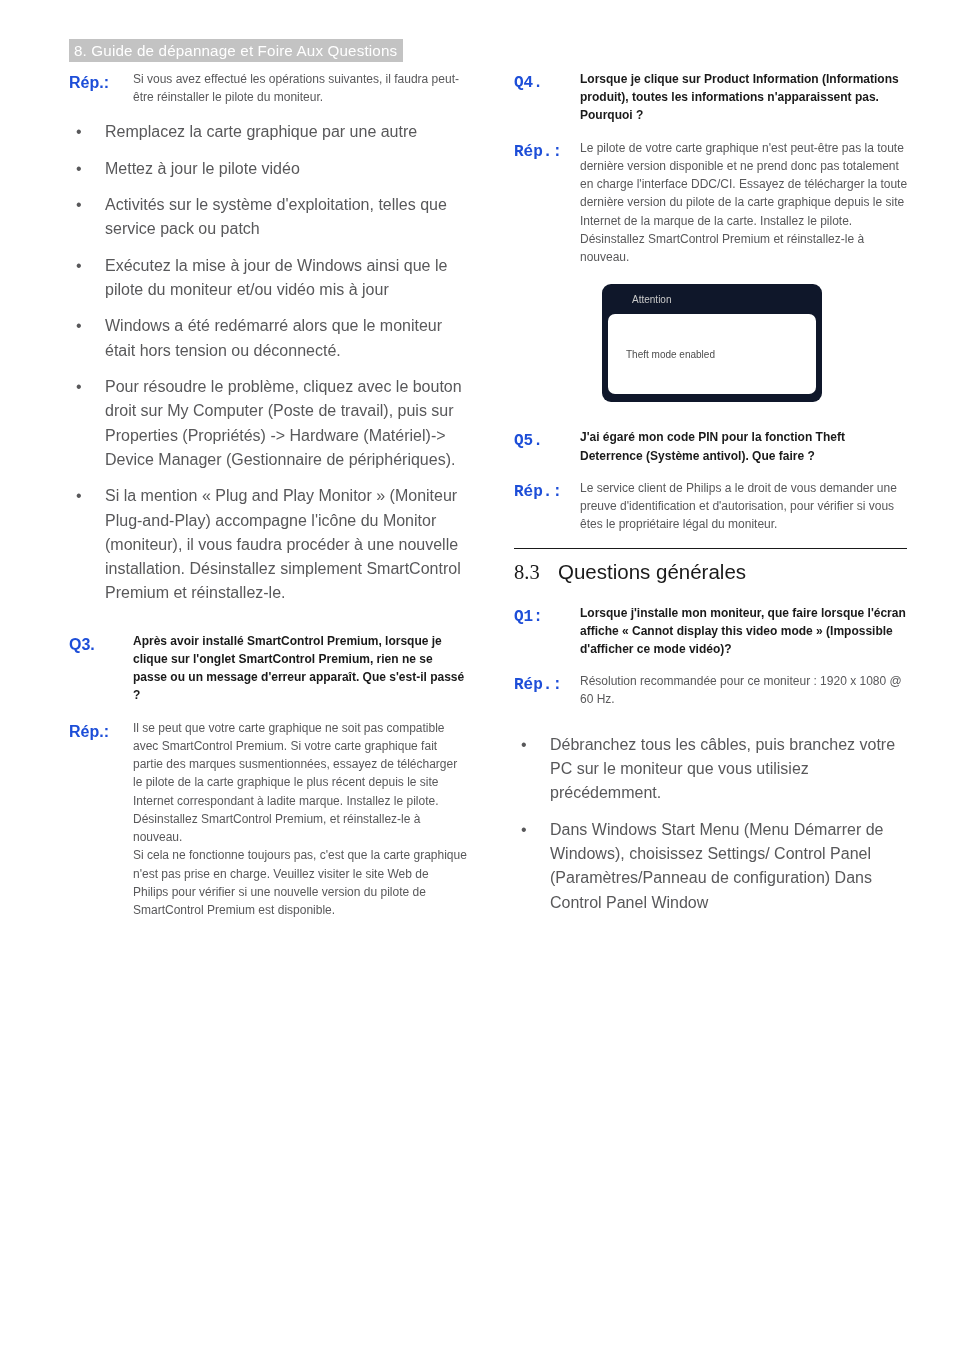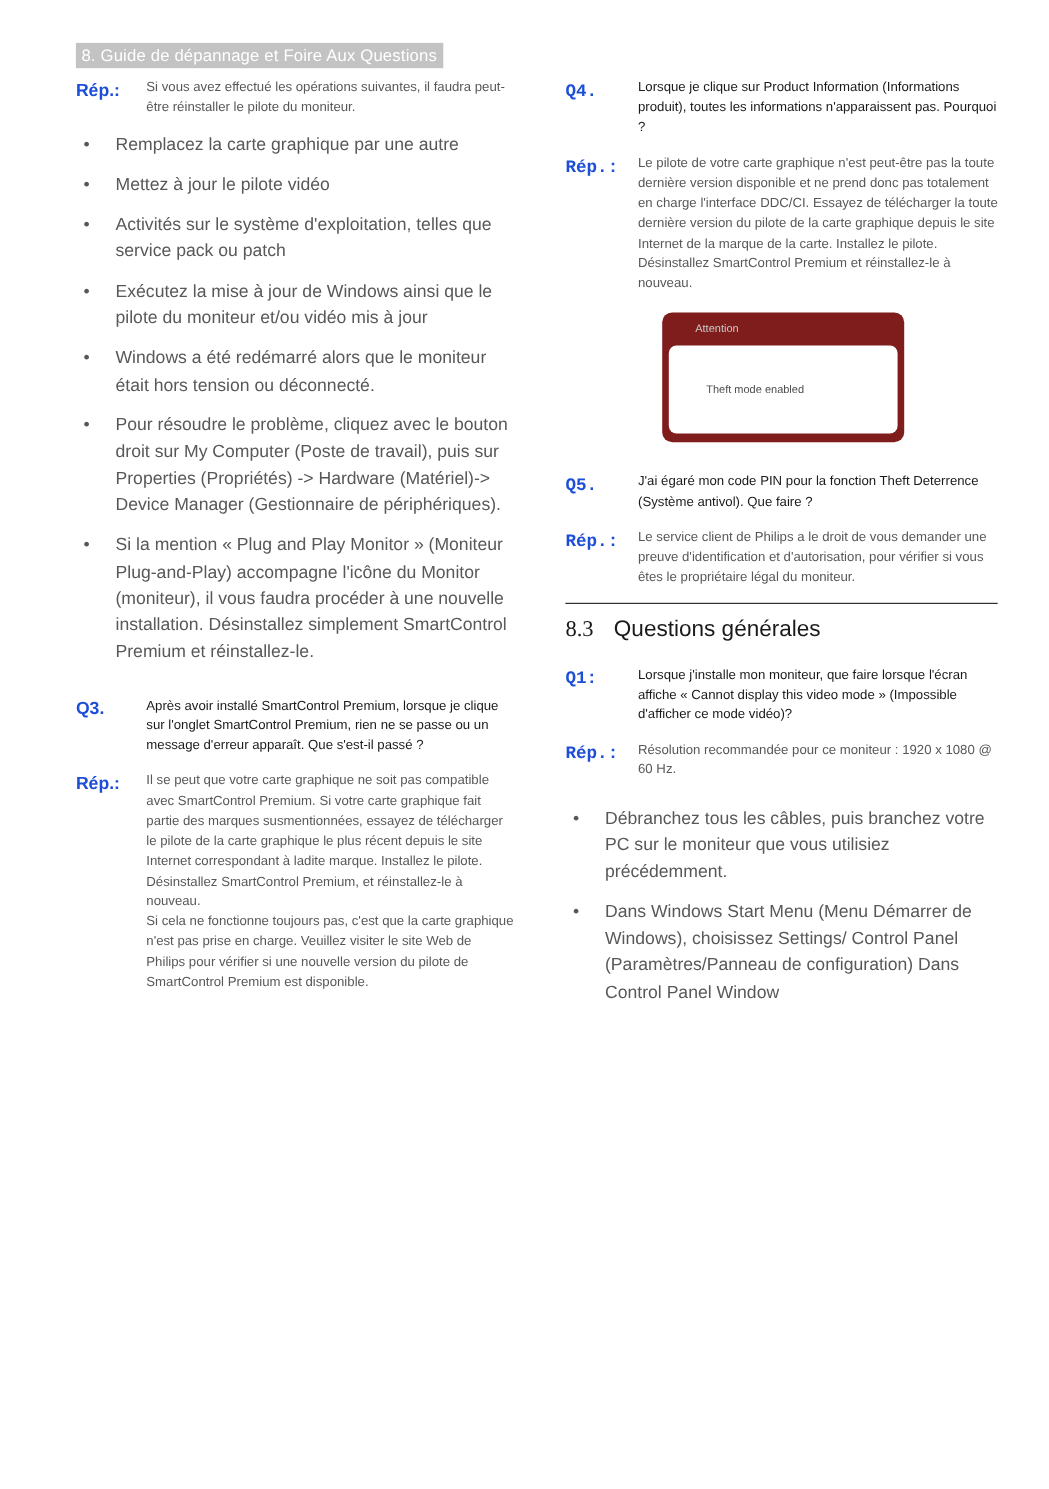--- a/index.html
+++ b/index.html
@@ -69,21 +69,21 @@
 
   .qa-body {
     flex: 1 1 auto;
     font-size: 12px;
     line-height: 1.52;
     color: #58585a;
     font-weight: normal;
   }
   .qa-body.question {
     color: #1a1a1a;
-    font-weight: normal;
+    font-weight: bold;
   }
   .qa-body p { margin: 0; }
   .qa-body p + p { margin-top: 0; }
 
   
   .bullet-list {
     margin: 0;
     padding: 0;
     list-style: none;
   }
@@ -114,21 +114,21 @@
   
   .figure-wrap {
     display: flex;
     justify-content: center;
     margin-top: 18px;
     margin-bottom: 26px;
   }
   .osd-dialog {
     width: 220px;
     height: 118px;
-    background: #7f1d1d;
+    background: #0f172a;
     border-radius: 9px;
     box-sizing: border-box;
     padding: 10px 6px 7px 6px;
     position: relative;
   }
   .osd-title {
     color: #c9c9c9;
     font-size: 10px;
     padding-left: 24px;
     line-height: 1.2;
@@ -136,21 +136,20 @@
   .osd-panel {
     position: absolute;
     left: 6px;
     right: 6px;
     top: 30px;
     bottom: 8px;
     background: #ffffff;
     border-radius: 7px;
     display: flex;
     align-items: center;
-    padding-left: 16px;
   }
   .osd-panel-text {
     color: #4d4d4d;
     font-size: 10px;
     padding-left: 18px;
   }
 
   
   .section-rule {
     border: 0;

